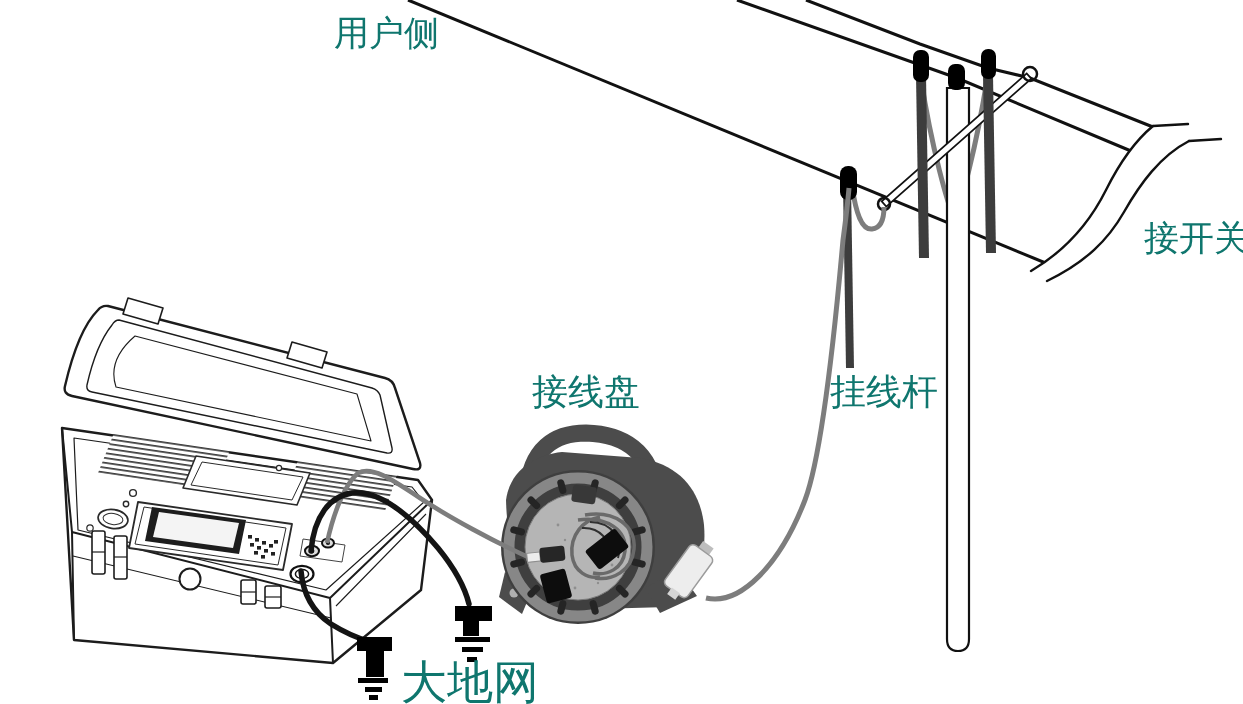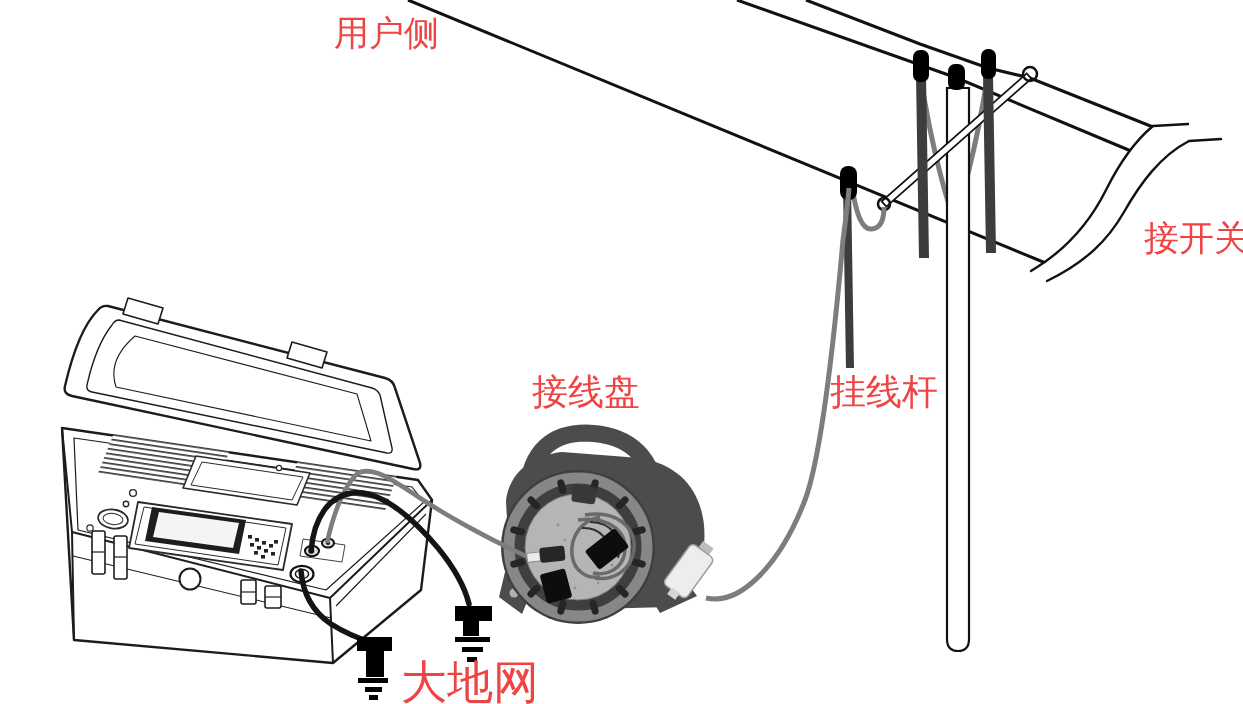--- a/index.html
+++ b/index.html
@@ -1,19 +1,19 @@
 <!DOCTYPE html>
 <html><head>
 <meta charset="utf-8">
 <style>
   html,body{margin:0;padding:0;background:#fff;}
   #stage{position:relative;width:1243px;height:704px;background:#fff;overflow:hidden;
          font-family:"Liberation Serif","DejaVu Serif",serif;}
   #art{position:absolute;left:0;top:0;}
-  .lbl{position:absolute;color:#ef4444;white-space:nowrap;line-height:1;
+  .lbl{position:absolute;color:#0f766e;white-space:nowrap;line-height:1;
        font-family:"Liberation Serif","DejaVu Serif",serif;}
   #lbl-user  {left:334px;top:16px; font-size:35px;}
   #lbl-switch{left:1144px;top:221px;font-size:35px;}
   #lbl-reel  {left:532px;top:374px;font-size:36px;}
   #lbl-rod   {left:830px;top:374px;font-size:36px;}
   #lbl-earth {left:401px;top:660px;font-size:46px;}
 </style>
 </head>
 <body>
 

